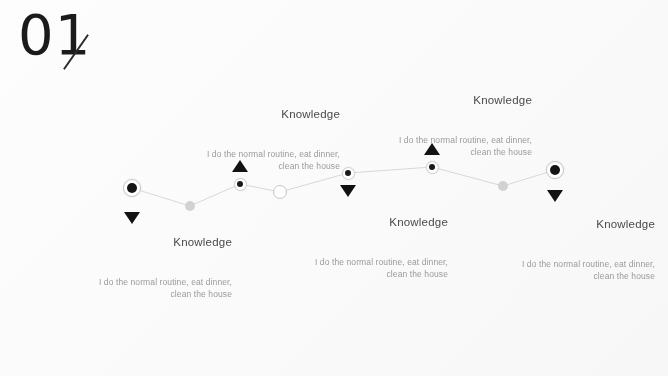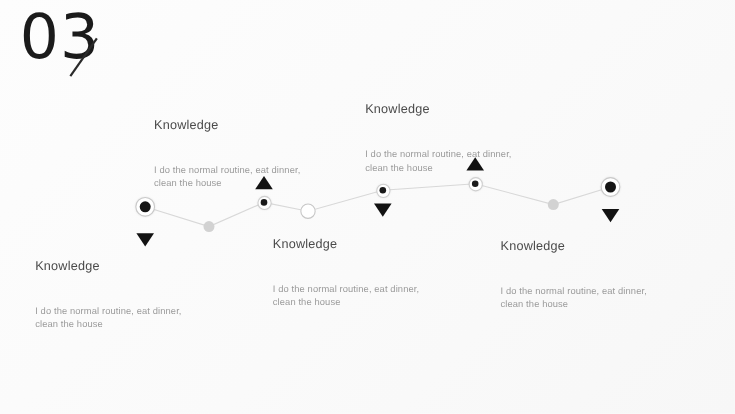--- a/index.html
+++ b/index.html
@@ -131,21 +131,21 @@
   }
   .tri.up {
     border-left: 8px solid transparent;
     border-right: 8px solid transparent;
     border-bottom: 12px solid #121212;
   }
 
   
   .callout {
     position: absolute;
-    text-align: left;
+    text-align: right;
   }
   .callout .title {
     font-size: 11.5px;
     color: #4a4a4a;
     letter-spacing: 0.2px;
     margin-bottom: 5px;
     white-space: nowrap;
   }
   .callout .body {
     font-size: 8.5px;
@@ -157,21 +157,21 @@
   .callout .body .l2 {
     display: block;
   }
 </style>
 </head>
 <body>
 
 <div id="slide">
 
   <div id="section-number">
-    <span class="num">03</span>
+    <span class="num">01</span>
     <span class="slash"></span>
   </div>
 
   <div id="chart">
     <svg width="668" height="376">
       <polyline id="timeline-path" fill="none" stroke="#d8d8d8" stroke-width="1" points="132,188 190,206 240,184 280,192 348,173 432,167 503,186 555,170"></polyline>
     </svg>
   </div>
 
   <div id="markers-layer">

